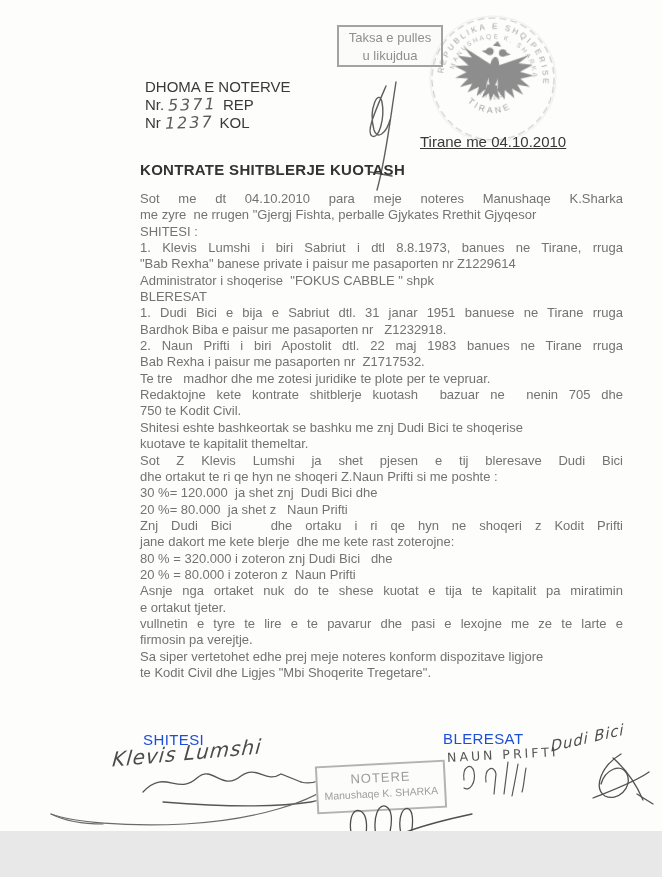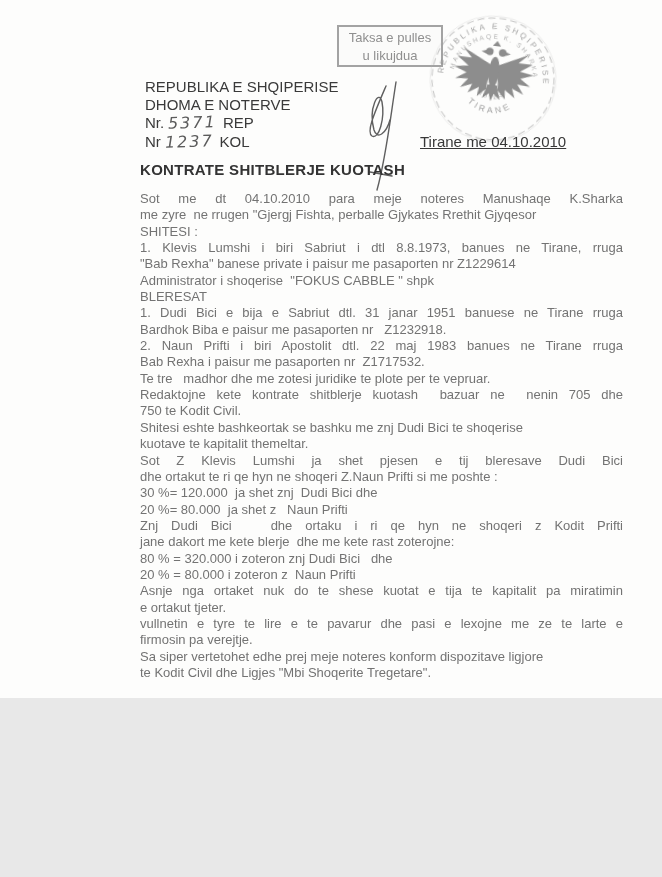--- a/index.html
+++ b/index.html
@@ -1,17 +1,17 @@
 <!DOCTYPE html>
 <html><head>
 <meta charset="utf-8">
 <style>
   html,body{margin:0;padding:0;background:#e8e8e8;}
   .page{
-    position:relative;width:662px;height:698px;margin:0 auto;
+    position:relative;width:662px;height:831px;margin:0 auto;
     background:#fdfdfc;overflow:hidden;
     font-family:"Liberation Sans",sans-serif;color:#3d3d3d;
   }
   
   .tax-box{
     position:absolute;left:337px;top:25px;width:102px;height:36px;
     border:2px solid #a3a3a3;color:#8f8f8f;font-size:13px;line-height:1.35;
     text-align:center;padding-top:2px;background:#fbfbfa;
   }
   
@@ -110,21 +110,20 @@
 
   <svg class="flourish" width="64" height="115" viewBox="0 0 64 115">
     <g fill="none" stroke="#5f5f5f" stroke-width="1.4" stroke-linecap="round">
       <path d="M 34 6 C 22 34 14 52 20 56 C 27 60 33 38 30 22 C 27 8 16 28 22 50 C 25 60 34 54 38 40"></path>
       <path d="M 44 2 C 38 40 34 78 25 110"></path>
       <path d="M 18 92 L 40 96"></path>
     </g>
   </svg>
 
   <div class="hdr">
-    <div>REPUBLIKA E SHQIPERISE</div>
     <div>DHOMA E NOTERVE</div>
     <div class="nr-row"><span>Nr.</span><span class="hand">5371</span><span>REP</span></div>
     <div class="nr-row"><span>Nr</span><span class="hand">1237</span><span>KOL</span></div>
   </div>
 
   <div class="dateline">Tirane me 04.10.2010</div>
 
   <div class="title">KONTRATE SHITBLERJE KUOTASH</div>
 
   <div class="body-text">

